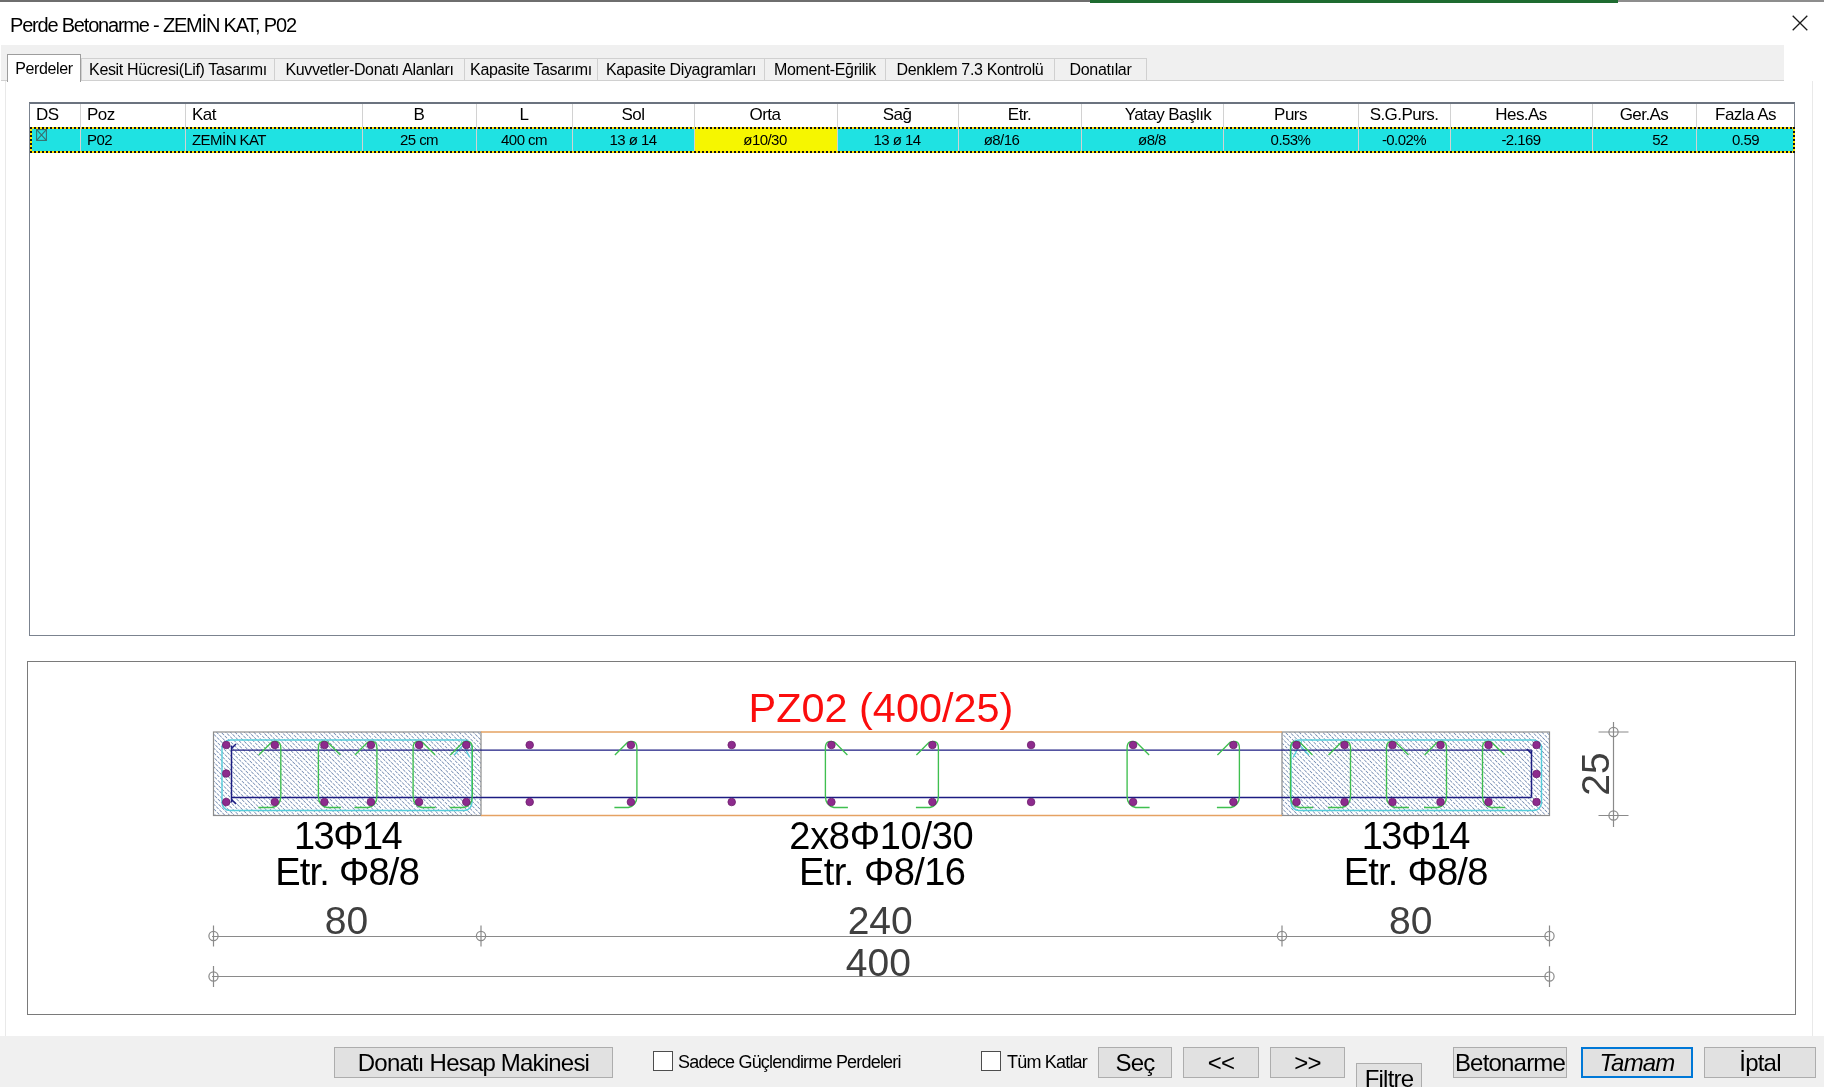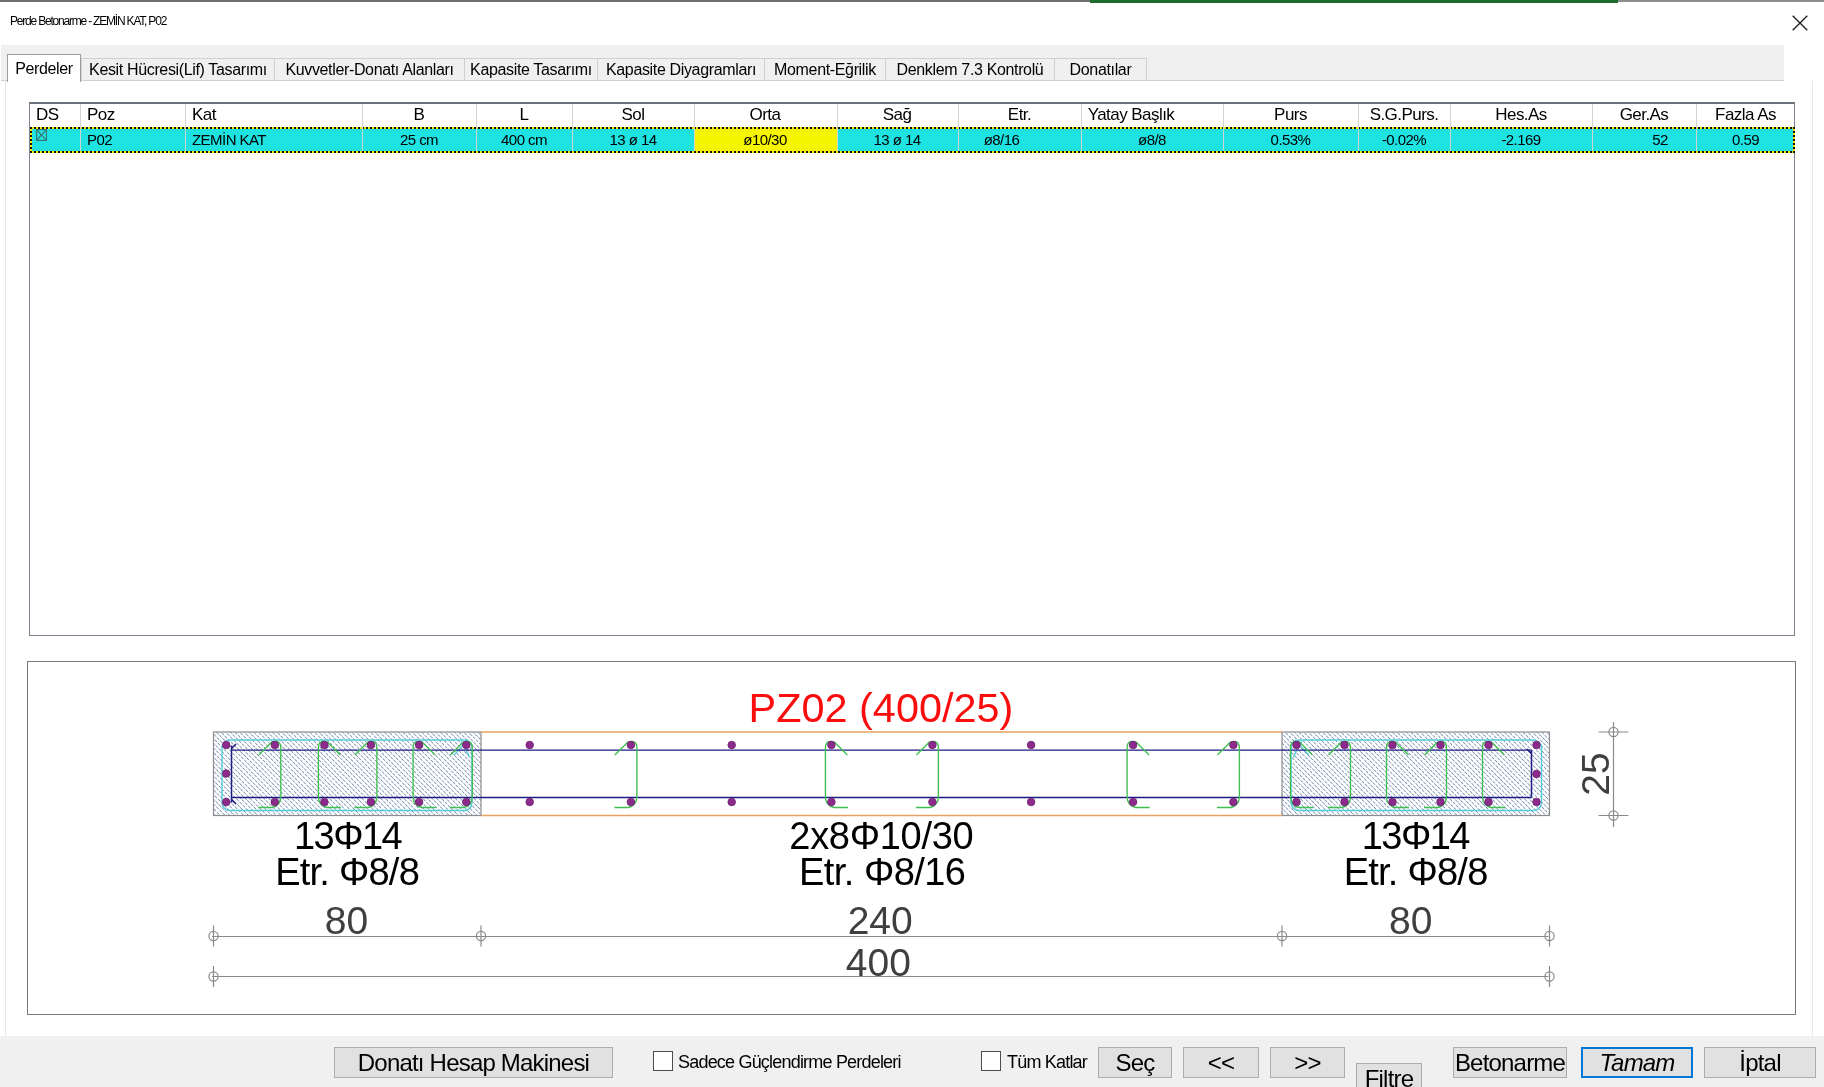--- a/index.html
+++ b/index.html
@@ -7,21 +7,21 @@
     font-family:"Liberation Sans", sans-serif; }
   .abs { position:absolute; }
 </style>
 </head>
 <body>
 
 <div class="abs" style="left:0;top:0;width:1090px;height:2px;background:#6e6e6e;"></div>
 <div class="abs" style="left:1090px;top:0;width:528px;height:3px;background:#1e6b30;"></div>
 <div class="abs" style="left:1618px;top:0;width:206px;height:2px;background:#8d8d8d;"></div>
 
-<div class="abs" style="left:10px;top:14px;font-size:12px;letter-spacing:-1.2px;color:#000;">Perde Betonarme - ZEMİN KAT, P02</div>
+<div class="abs" style="left:10px;top:14px;font-size:20px;letter-spacing:-1.2px;color:#000;">Perde Betonarme - ZEMİN KAT, P02</div>
 <svg class="abs" style="left:1792px;top:15px;" width="16" height="16" viewBox="0 0 16 16">
   <path d="M0.7,0.7 L15.3,15.3 M15.3,0.7 L0.7,15.3" stroke="#1a1a1a" stroke-width="1.3" fill="none"></path>
 </svg>
 
 <div class="abs" style="left:1px;top:45px;width:1783px;height:36px;background:#f0f0f0;border-bottom:1px solid #d0d0d0;"></div>
 
 <div class="abs" style="left:5px;top:81px;width:1px;height:955px;background:#e9e9e9;"></div>
 <div class="abs" style="left:1812px;top:81px;width:1px;height:955px;background:#e9e9e9;"></div>
 
 <style>
@@ -57,21 +57,21 @@
 
 <div class="hc" style="left:36px;">DS</div>
 <div class="hc" style="left:87px;">Poz</div>
 <div class="hc" style="left:192px;">Kat</div>
 <div class="hc ctr" style="left:362px;width:114px;">B</div>
 <div class="hc ctr" style="left:476px;width:96px;">L</div>
 <div class="hc ctr" style="left:572px;width:122px;">Sol</div>
 <div class="hc ctr" style="left:694px;width:142px;">Orta</div>
 <div class="hc ctr" style="left:836px;width:122px;">Sağ</div>
 <div class="hc ctr" style="left:958px;width:123px;">Etr.</div>
-<div class="hc ctr" style="left:1044px;width:142px;padding-left:32px;">Yatay Başlık</div>
+<div class="hc ctr" style="left:1081px;width:142px;padding-left:32px;">Yatay Başlık</div>
 <div class="hc ctr" style="left:1223px;width:135px;">Purs</div>
 <div class="hc ctr" style="left:1358px;width:92px;">S.G.Purs.</div>
 <div class="hc ctr" style="left:1450px;width:142px;">Hes.As</div>
 <div class="hc ctr" style="left:1592px;width:104px;">Ger.As</div>
 <div class="hc ctr" style="left:1696px;width:99px;">Fazla As</div>
 
 <div class="hsep" style="left:79.5px;"></div>
 <div class="hsep" style="left:185px;"></div>
 <div class="hsep" style="left:362px;"></div>
 <div class="hsep" style="left:475.5px;"></div>

